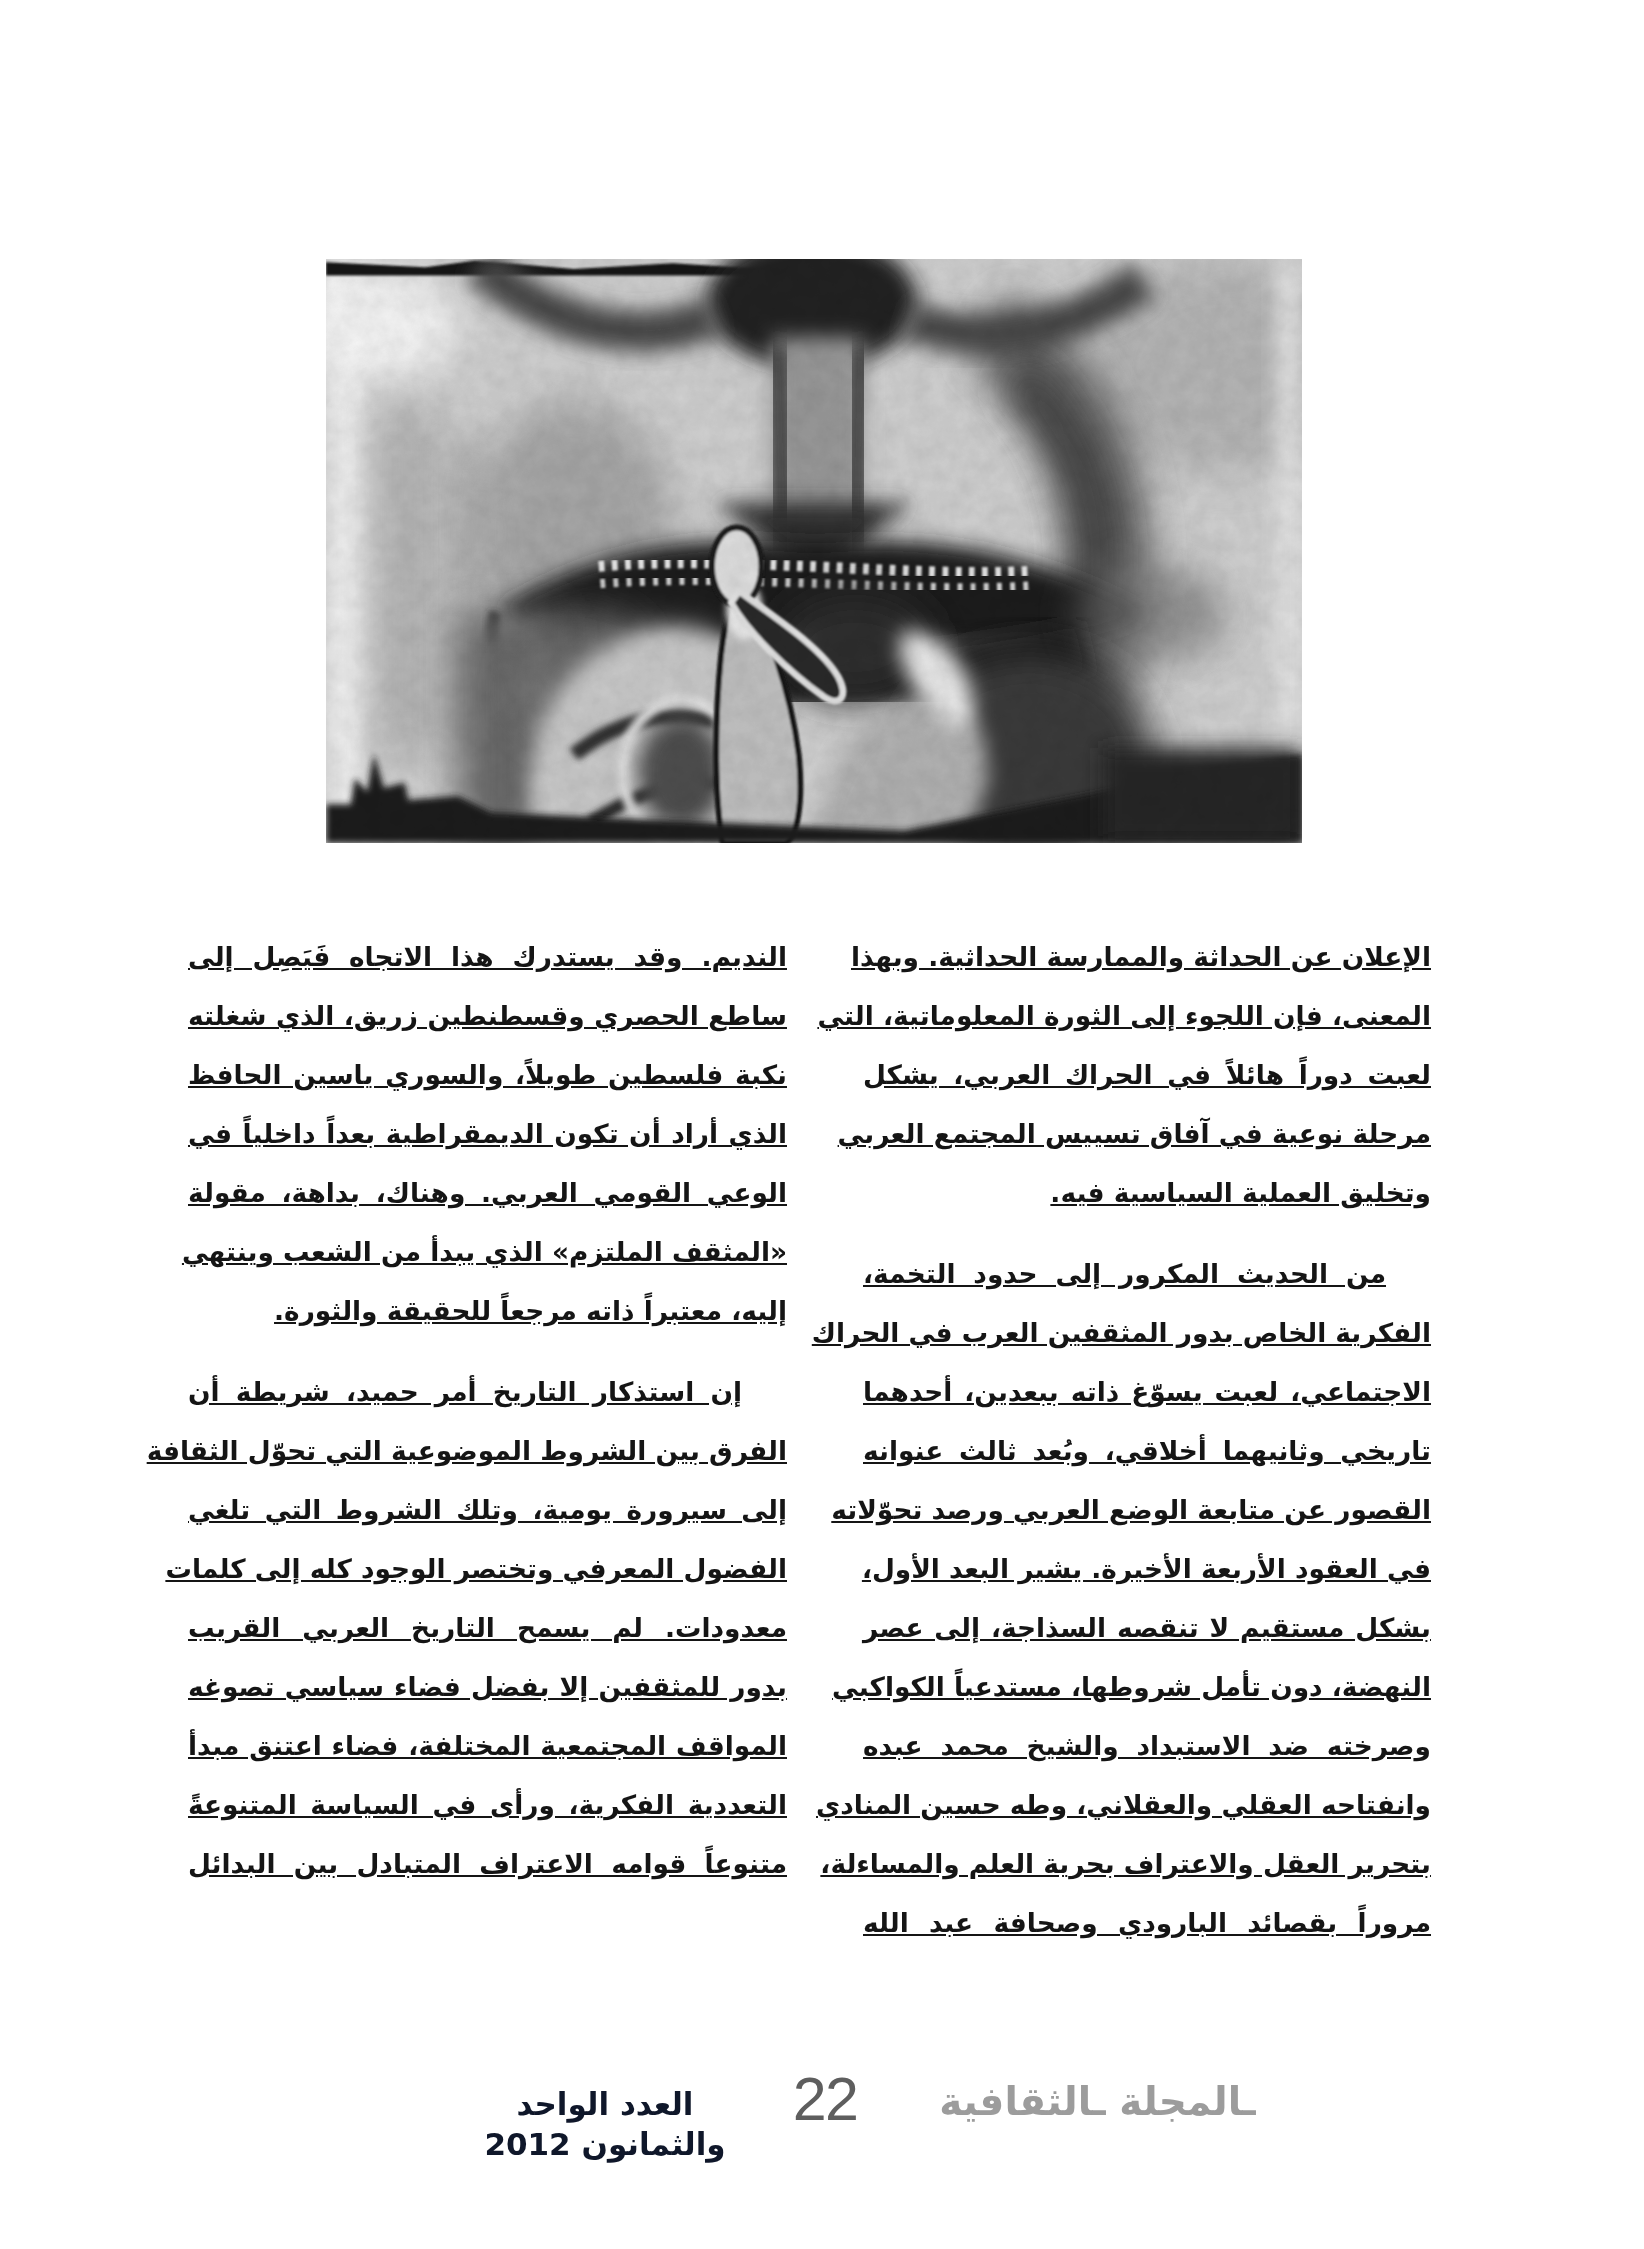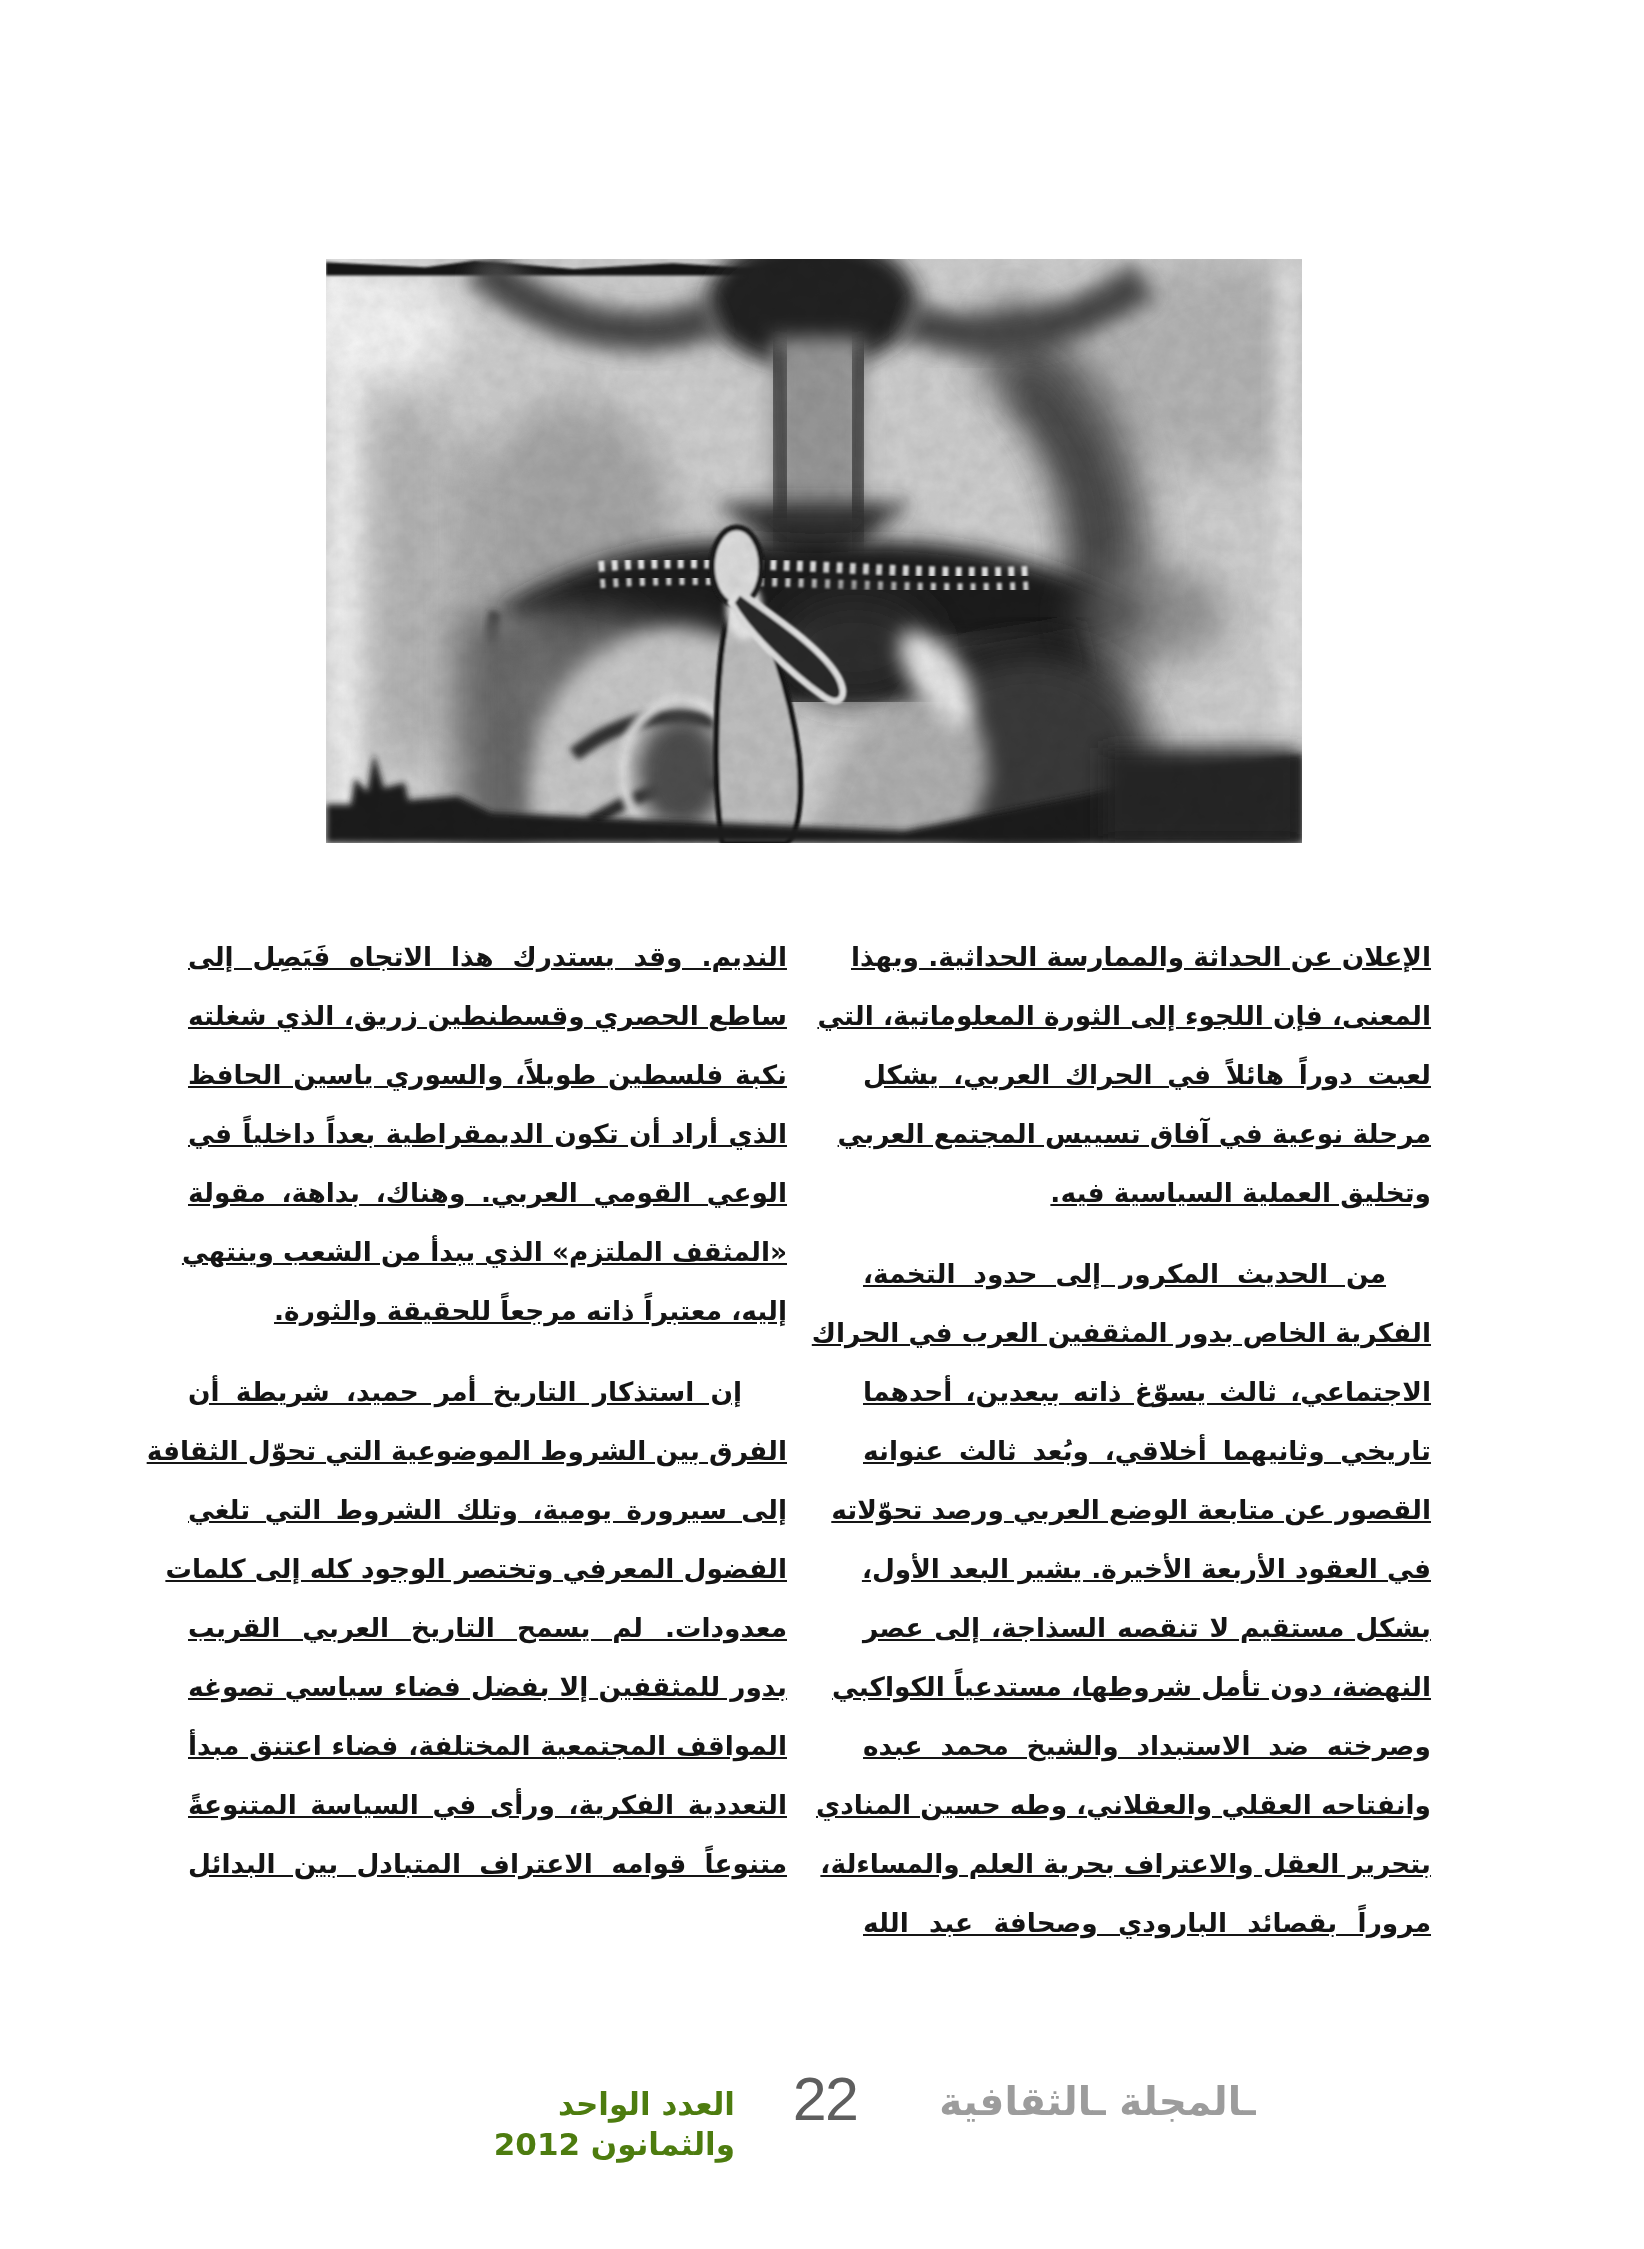--- a/index.html
+++ b/index.html
@@ -16,22 +16,22 @@
   .para{margin:0;}
   .para + .para{margin-top:21.5px;}
   .ln{height:59px;line-height:59px;white-space:nowrap;
       text-align:justify;text-align-last:justify;text-justify:inter-word;}
   .ln.end{text-align-last:right;}
   .ln.ind{padding-right:45px;}
   
   .footer-pagenum{position:absolute;left:787px;top:2069px;width:76px;text-align:center;
       font-family:"Liberation Sans","DejaVu Sans",sans-serif;font-weight:400;
       font-size:61px;line-height:61px;color:#5e5e5e;letter-spacing:-1.7px;}
-  .footer-issue{position:absolute;left:475px;top:2084px;width:260px;text-align:right;
-      direction:rtl;font-weight:700;font-size:31px;line-height:40px;color:#4d7c0f;}
+  .footer-issue{position:absolute;left:475px;top:2084px;width:260px;text-align:center;
+      direction:rtl;font-weight:700;font-size:31px;line-height:40px;color:#0f172a;}
   .footer-magname{position:absolute;left:920px;top:2077px;width:355px;text-align:center;
       direction:rtl;font-weight:700;font-size:39px;line-height:50px;color:#9c9c9c;
       white-space:nowrap;}
 </style>
 </head>
 <body>
 
 <div class="page">
 
   <figure class="artwork">
@@ -126,21 +126,21 @@
     <div class="para">
       <div class="ln j">الإعلان عن الحداثة والممارسة الحداثية. وبهذا</div>
       <div class="ln j">المعنى، فإن اللجوء إلى الثورة المعلوماتية، التي</div>
       <div class="ln j">لعبت دوراً هائلاً في الحراك العربي، يشكل</div>
       <div class="ln j">مرحلة نوعية في آفاق تسييس المجتمع العربي</div>
       <div class="ln end">وتخليق العملية السياسية فيه.</div>
     </div>
     <div class="para">
       <div class="ln j ind">من الحديث المكرور إلى حدود التخمة،</div>
       <div class="ln j">الفكرية الخاص بدور المثقفين العرب في الحراك</div>
-      <div class="ln j">الاجتماعي، ثالث يسوّغ ذاته ببعدين، أحدهما</div>
+      <div class="ln j">الاجتماعي، لعبت يسوّغ ذاته ببعدين، أحدهما</div>
       <div class="ln j">تاريخي وثانيهما أخلاقي، وبُعد ثالث عنوانه</div>
       <div class="ln j">القصور عن متابعة الوضع العربي ورصد تحوّلاته</div>
       <div class="ln j">في العقود الأربعة الأخيرة. يشير البعد الأول،</div>
       <div class="ln j">بشكل مستقيم لا تنقصه السذاجة، إلى عصر</div>
       <div class="ln j">النهضة، دون تأمل شروطها، مستدعياً الكواكبي</div>
       <div class="ln j">وصرخته ضد الاستبداد والشيخ محمد عبده</div>
       <div class="ln j">وانفتاحه العقلي والعقلاني، وطه حسين المنادي</div>
       <div class="ln j">بتحرير العقل والاعتراف بحرية العلم والمساءلة،</div>
       <div class="ln j">مروراً بقصائد البارودي وصحافة عبد الله</div>
     </div>

